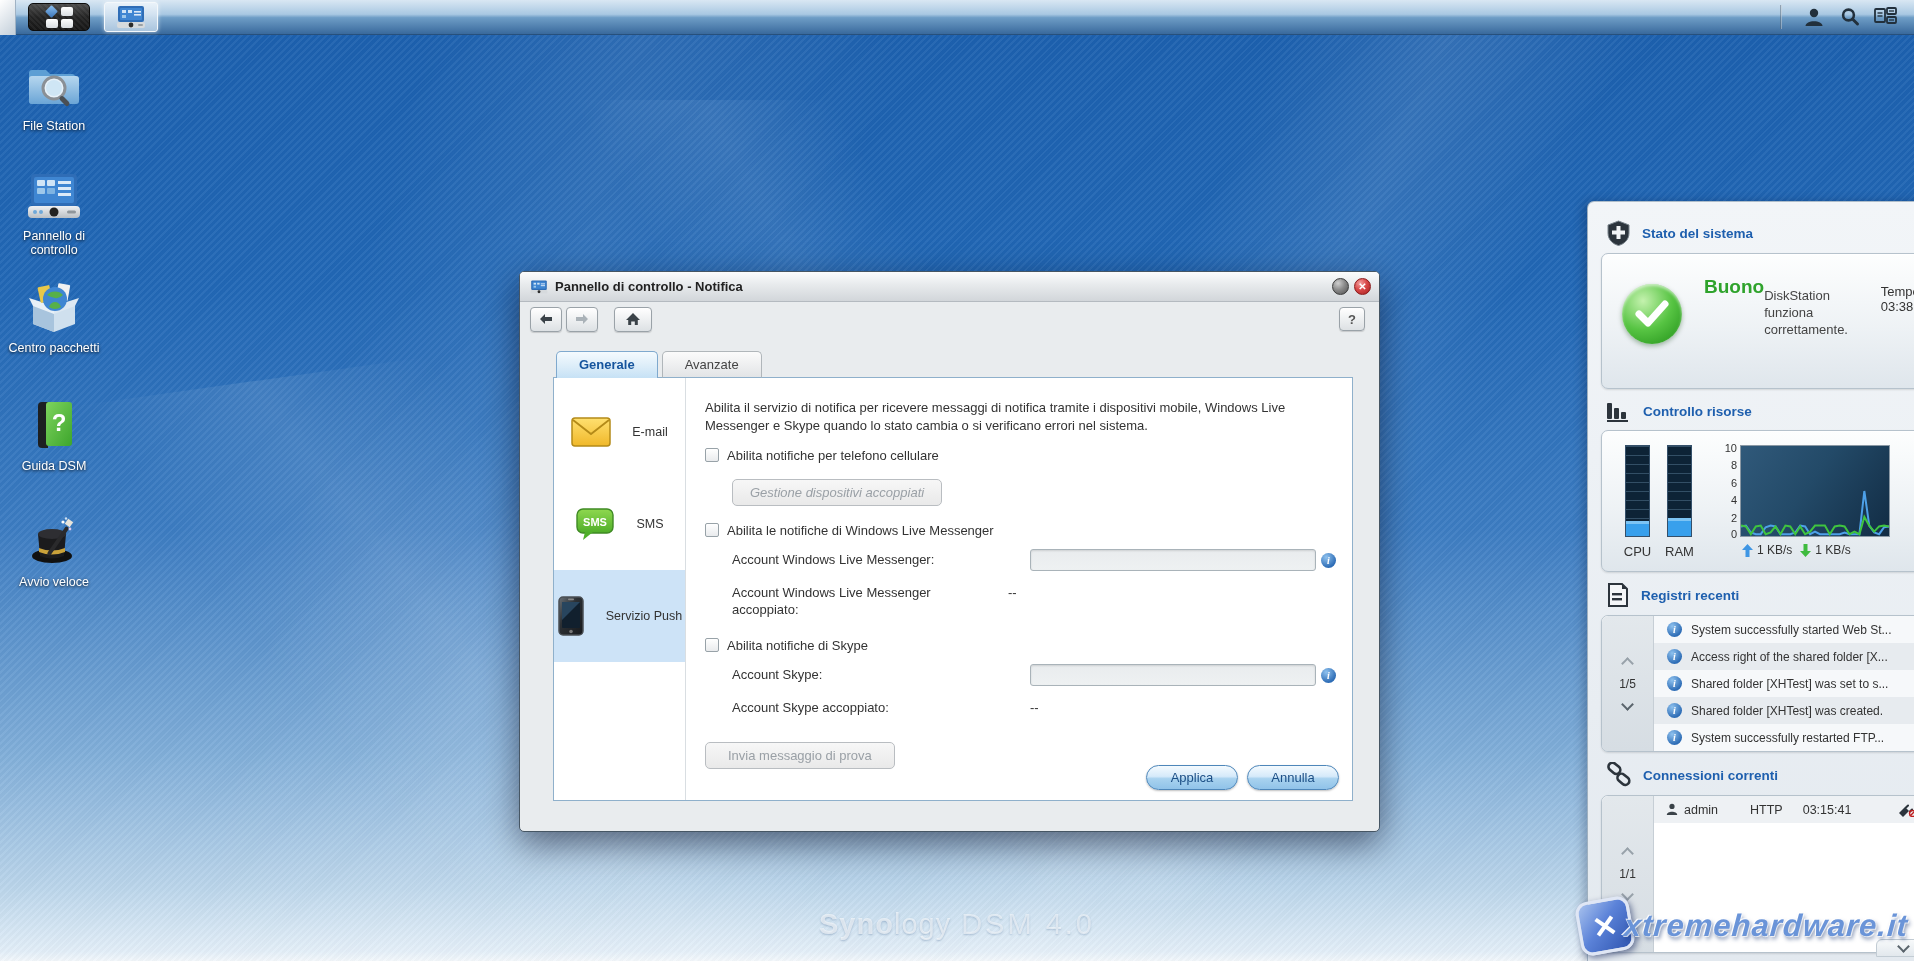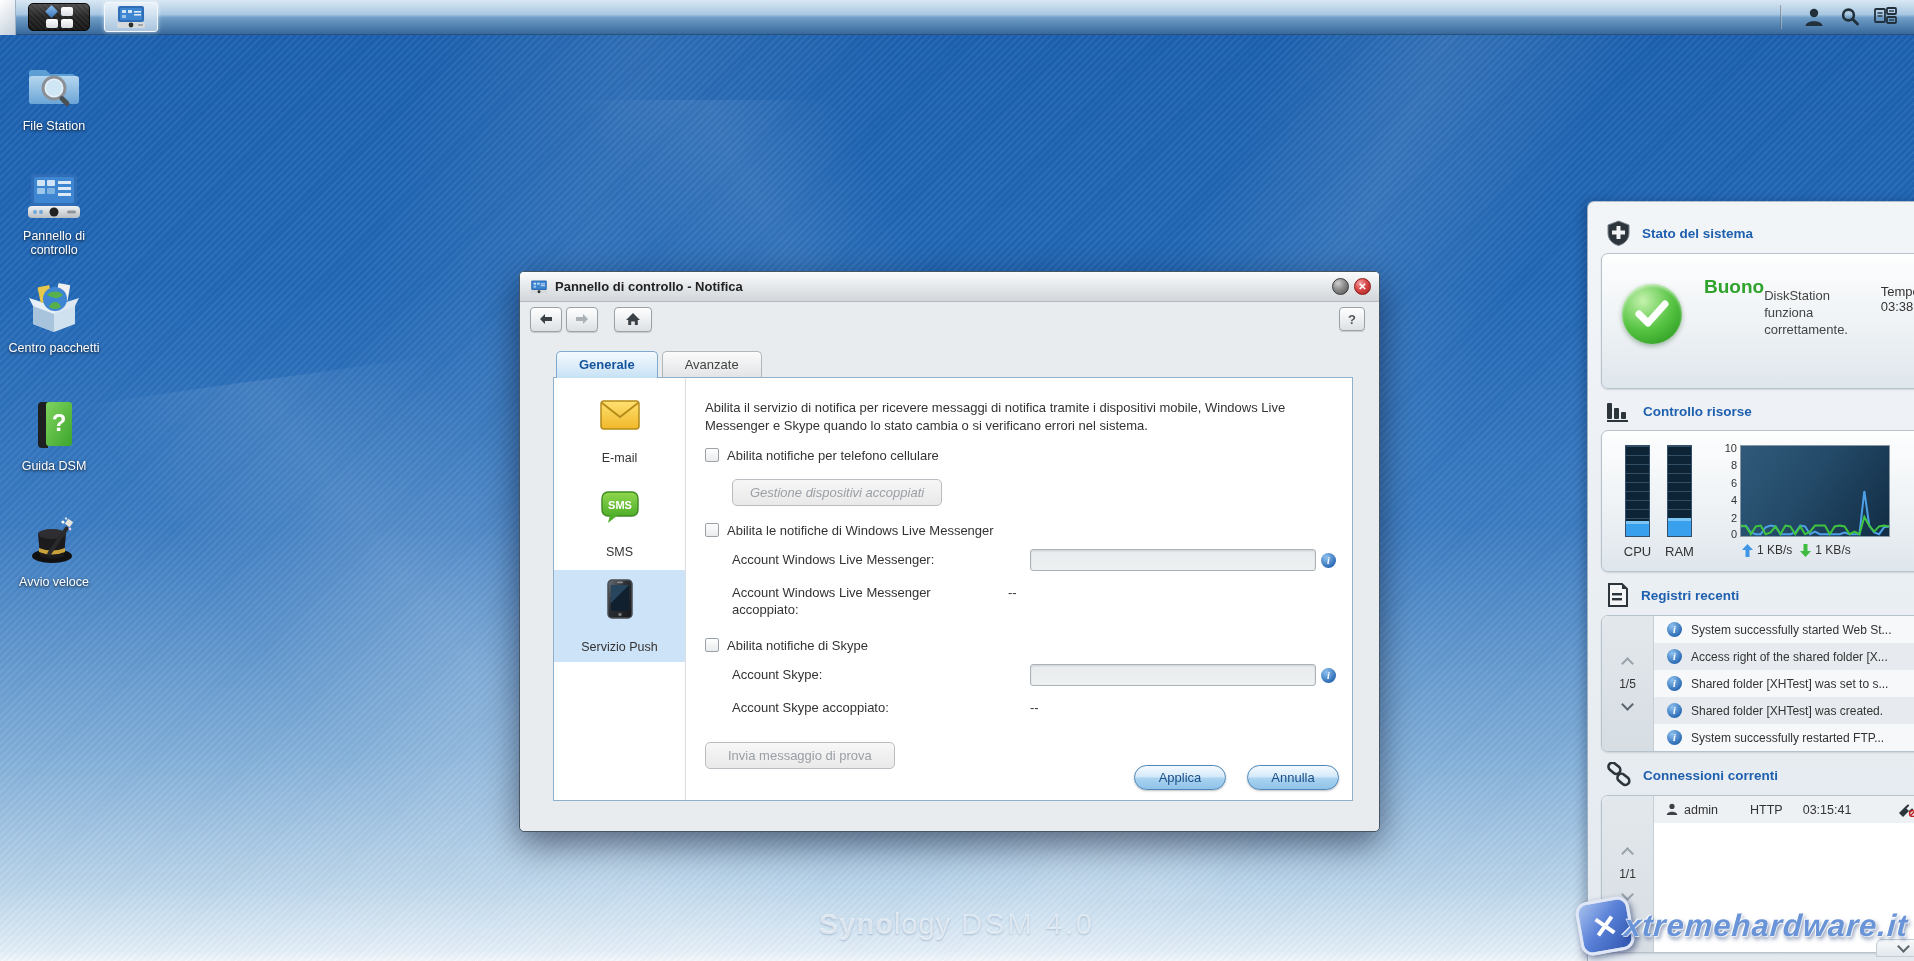--- a/index.html
+++ b/index.html
@@ -64,39 +64,39 @@
     box-shadow:0 1px 1px rgba(0,0,0,0.15); }
   .nav-btn.home { width:38px; margin-left:12px; }
   .nav-btn.help { margin-left:auto; width:26px; height:24px; color:#555; font-size:13px; font-weight:bold; }
   .tabs { position:absolute; left:36px; top:79px; display:flex; z-index:5; }
   .tab { height:27px; padding:5px 22px 0; font-size:13px; border-radius:5px 5px 0 0; cursor:pointer; }
   .tab.active { background:linear-gradient(180deg,#f4fafe 0%, #dcedf9 55%, #c6e1f5 100%); border:1px solid #7fa9ce; border-bottom:none;
     color:#15549d; font-weight:bold; }
   .tab.inactive { background:linear-gradient(180deg,#fbfbfb,#e2e4e6); border:1px solid #b0b6ba; border-bottom:1px solid #8fb0cb; color:#444; margin-left:4px; }
   .panel { position:absolute; left:33px; top:105px; width:800px; height:424px; background:#fff; border:1px solid #8fb0cb; display:flex; }
   .side-list { width:139px; border-right:1px solid #d9dee2; padding-top:8px; }
-  .side-item { height:92px; display:flex; flex-direction:column; align-items:center; justify-content:center; gap:21px; cursor:pointer; font-size:12.5px; color:#333; }
+  .side-item { height:92px; display:flex; flex-direction:row; align-items:center; justify-content:center; gap:21px; cursor:pointer; font-size:12.5px; color:#333; }
   .side-item.selected { background:#cde3f7; }
   .content { flex:1; padding:21px 16px 0 19px; position:relative; font-size:13px; color:#333; }
   .intro { line-height:1.38; margin-bottom:13px; padding-right:4px; }
   .cb-row { display:flex; align-items:center; gap:8px; margin-top:12px; }
   .checkbox { width:14px; height:14px; border:1px solid #98a2a8; border-radius:2px; background:linear-gradient(180deg,#ffffff,#e9ebed); cursor:pointer; flex:none; }
   .btn-gray { display:inline-block; margin:16px 0 0 27px; padding:5px 17px; font-size:13px; color:#9aa0a6;
     border:1px solid #b9bdc1; border-radius:5px; background:linear-gradient(180deg,#f7f7f7,#e9e9e9); cursor:default;font-style:italic; }
   .field-row { display:flex; align-items:flex-start; margin:11px 0 0 27px; }
   .field-label { width:298px; line-height:1.3; padding-top:3px; }
   .field-input { width:286px; height:22px; border:1px solid #a9b3b9; border-radius:3px;
     background:linear-gradient(180deg,#e9ecee,#eef1f2); box-shadow:inset 0 1px 2px rgba(0,0,0,0.12); }
   .info-i { width:15px; height:15px; margin:4px 0 0 5px; border-radius:50%; flex:none;
     background:radial-gradient(circle at 35% 28%, #8fc2ef, #2e6db6 70%); color:#fff;
     font:italic bold 10px "Liberation Serif", serif; display:flex; align-items:center; justify-content:center; cursor:pointer; }
   .paired-val { padding-top:3px; }
   .btn-test { display:inline-block; margin-top:25px; padding:5px 22px; font-size:13px; color:#9aa0a6;
     border:1px solid #b9bdc1; border-radius:5px; background:linear-gradient(180deg,#f7f7f7,#e9e9e9); cursor:default; }
-  .panel-actions { position:absolute; right:13px; bottom:10px; display:flex; gap:21px; }
+  .panel-actions { position:absolute; right:13px; bottom:10px; display:flex; gap:9px; }
   .btn-blue { min-width:92px; text-align:center; padding:4px 14px; font-size:13px; color:#1c4f86; border:1px solid #4e87ba; border-radius:13px;
     background:linear-gradient(180deg,#f4fafe 0%, #d6eafa 45%, #a9d2ef 55%, #90c3e9 100%); cursor:pointer;
     box-shadow:0 1px 2px rgba(0,0,0,0.25); }
 
   
   .sidebar { position:absolute; left:1587px; top:201px; width:351px; height:760px; z-index:30;
     background:linear-gradient(180deg,#f2f5f8 0%, #e3e9ef 100%);
     border-left:1px solid #9fb0bf; border-top:1px solid #aebdca; border-top-left-radius:7px;
     box-shadow:-4px 0 10px rgba(0,20,50,0.25); padding:14px 13px 0 13px; }
   .sb-header { display:flex; align-items:center; gap:11px; margin:10px 0 7px 5px; }

